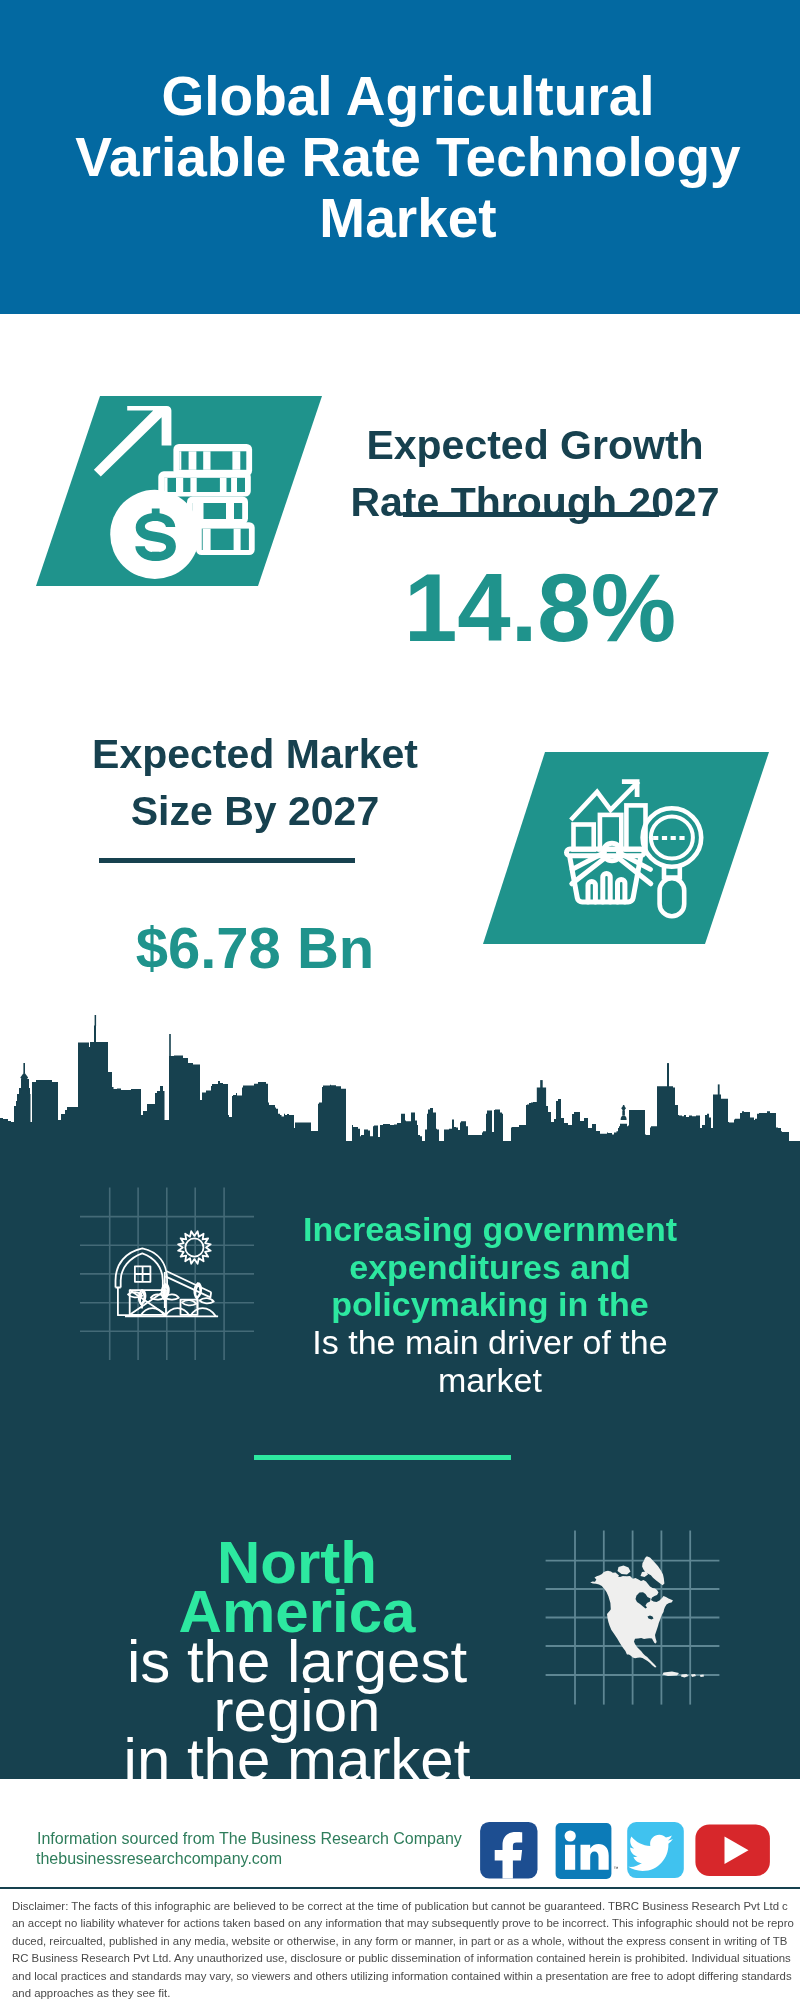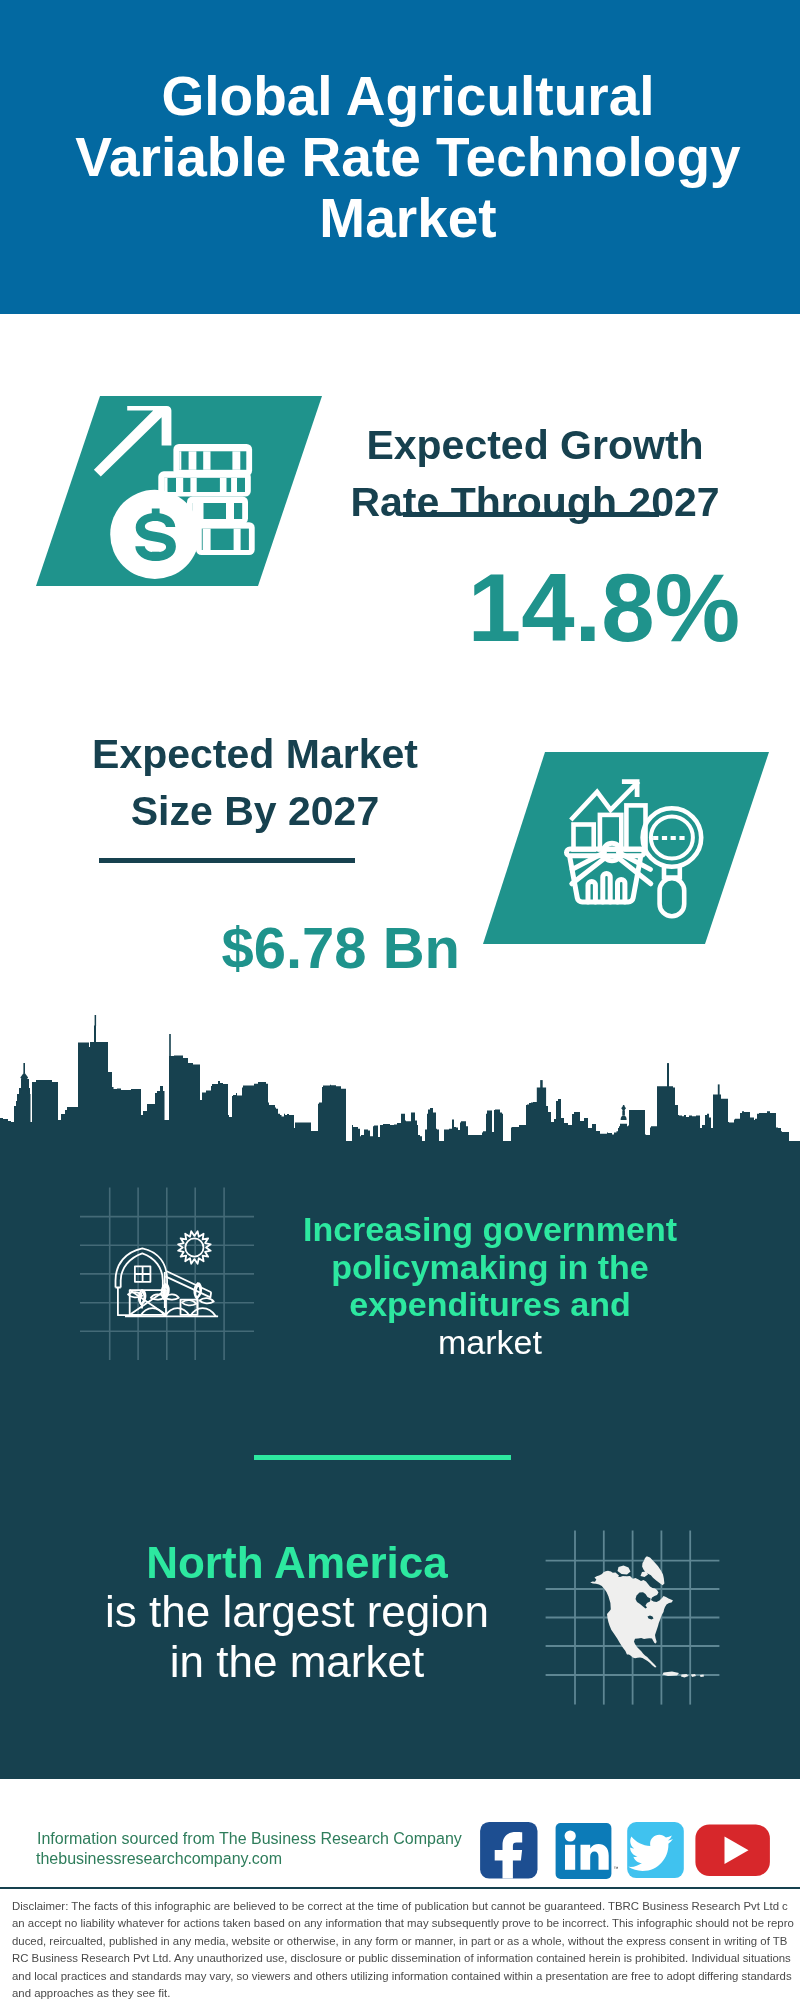--- a/index.html
+++ b/index.html
@@ -9,21 +9,21 @@
   .page{position:relative;width:800px;height:2000px;background:#fff;overflow:hidden;}
 
   
   .header{position:absolute;left:0;top:0;width:800px;height:314px;background:#0369a1;}
   .header-title{position:absolute;left:8px;top:66px;width:800px;
       color:#ffffff;font-size:55px;font-weight:bold;line-height:61px;
       text-align:center;}
 
   
   .stat-head{color:#17414F;font-weight:bold;font-size:41px;line-height:57px;text-align:center;}
-  .stat-val{color:#1F938C;font-weight:bold;text-align:right;}
+  .stat-val{color:#1F938C;font-weight:bold;text-align:center;}
   .rule{position:absolute;height:5px;background:#17414F;}
 
   .pg{position:absolute;}
   .pg svg{display:block;}
 
   
   .panel{position:absolute;left:0;top:1141px;width:800px;height:637.5px;background:#17414F;}
   .skyline{position:absolute;left:0;top:1000px;width:800px;height:160px;}
   .grn{color:#2DE8A0;font-weight:bold;}
   .wht{color:#ffffff;font-weight:normal;}
@@ -246,22 +246,23 @@
         <path d="M128.0,103.0 c-4.3,3.7 -4.9,11.2 -1.1,15.2 c4.1,-4.0 4.7,-11.4 1.1,-15.2 Z"></path>
         <path d="M126.7,118.2 c4.7,-2.8 6.0,-10.3 2.7,-14.7 c-3.8,3.6 -5.3,10.6 -2.7,14.7 Z"></path>
         <path d="M127.4,117.5 v11.0"></path>
         <path d="M129.5,120.5 c4.3,-3.7 11.2,-3.0 14.3,1.1 c-4.5,2.8 -11.2,2.1 -14.3,-1.1 Z"></path>
         <path d="M112.0,122.5 c4.3,-3.6 11.2,-2.9 14.2,1.3 c-4.5,2.7 -11.2,2.0 -14.2,-1.3 Z"></path>
       </g>
     </svg>
 
     <div class="bigtext" style="position:absolute;left:290px;top:1211px;width:400px;">
       <div class="grn">Increasing government</div>
+      <div class="grn">expenditures and</div>
       <div class="grn">policymaking in the</div>
-      <div class="grn">expenditures and</div>
+      <div class="wht">Is the main driver of the</div>
       <div class="wht">market</div>
     </div>
     <div style="position:absolute;left:254px;top:1455px;width:257px;height:5px;background:#2DE8A0;"></div>
   </div>
 
   <div>
     <svg style="position:absolute;left:540px;top:1525px;" width="185" height="185" viewBox="0 0 185 185">
       <g stroke="#5E8693" stroke-width="1.8" fill="none">
         <line x1="35.0" y1="5.5" x2="35.0" y2="179.6"></line>
         <line x1="63.8" y1="5.5" x2="63.8" y2="179.6"></line>
@@ -291,21 +292,21 @@
         <path fill="#EFEFEE" d="M141.5,149.5 L146.5,149.0 L148.5,151.0 L144.5,152.5 L141.0,151.5 Z"></path>
         <path fill="#EFEFEE" d="M151.0,149.5 L155.0,149.0 L156.0,151.0 L152.0,152.0 Z"></path>
         <path fill="#EFEFEE" d="M160.0,150.0 L163.5,149.5 L164.0,151.5 L160.5,152.0 Z"></path>
       </g>
 
       <path fill="#17414F" d="M96.5,70.5 L99.5,67.5 L103.0,67.2 L105.5,69.0 L107.5,72.0 L110.6,73.5 L110.0,76.5 L107.0,78.0 L105.5,80.5 L107.0,82.5 L105.5,83.4 L103.0,81.5 L100.0,79.0 L97.0,77.0 L95.5,74.0 Z"></path>
 
       <path fill="#17414F" d="M107.5,91.5 L110.0,90.5 L112.5,91.5 L113.5,93.5 L111.5,94.5 L108.5,93.5 Z"></path>
     </svg>
 
-    <div class="bigtext" style="position:absolute;left:97px;top:1538px;width:400px;font-size:44px;line-height:49.3px;">
+    <div class="bigtext" style="position:absolute;left:97px;top:1538px;width:400px;font-size:60px;line-height:49.3px;">
       <div class="grn">North America</div>
       <div class="wht">is the largest region</div>
       <div class="wht">in the market</div>
     </div>
   </div>
 
   <div class="footerbar">
     <div class="src" style="position:absolute;left:37px;top:1813px;">Information sourced from The Business Research Company</div>
     <div class="src" style="position:absolute;left:36px;top:1833px;">thebusinessresearchcompany.com</div>
 

